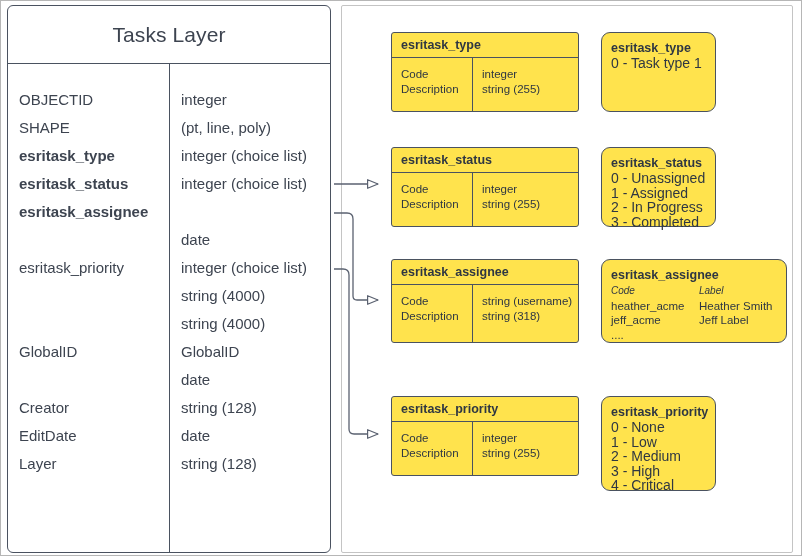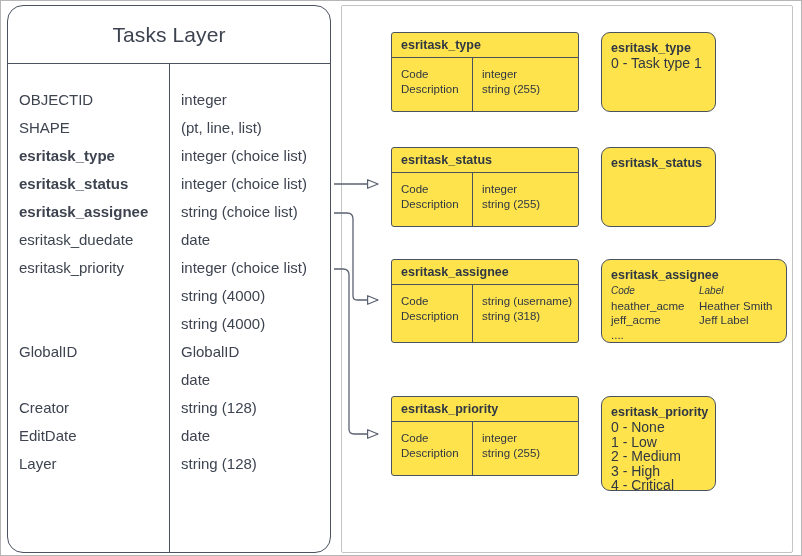--- a/index.html
+++ b/index.html
@@ -22,21 +22,21 @@
 
   
   .entity-table {
     position: absolute;
     left: 6px;
     top: 4px;
     width: 324px;
     height: 548px;
     background: #ffffff;
     border: 1.4px solid #4a5260;
-    border-radius: 16px;
+    border-radius: 6px;
     box-sizing: border-box;
   }
   .entity-title {
     height: 58px;
     line-height: 58px;
     text-align: center;
     font-size: 21px;
     color: #3d4450;
     border-bottom: 1.4px solid #4a5260;
     box-sizing: border-box;
@@ -189,36 +189,34 @@
     <div class="entity-title">Tasks Layer</div>
     <div class="entity-body">
       <div class="col-split"></div>
       <div class="rows" id="entity-rows">
           <div class="row">
             <span class="fname">OBJECTID</span>
             <span class="ftype">integer</span>
           </div>
           <div class="row">
             <span class="fname">SHAPE</span>
-            <span class="ftype">(pt, line, list)</span>
+            <span class="ftype">(pt, line, poly)</span>
           </div>
           <div class="row key">
             <span class="fname">esritask_type</span>
             <span class="ftype">integer (choice list)</span>
           </div>
           <div class="row key">
             <span class="fname">esritask_status</span>
             <span class="ftype">integer (choice list)</span>
           </div>
           <div class="row key">
             <span class="fname">esritask_assignee</span>
-            <span class="ftype">string (choice list)</span>
-          </div>
-          <div class="row">
-            <span class="fname">esritask_duedate</span>
+          </div>
+          <div class="row">
             <span class="ftype">date</span>
           </div>
           <div class="row">
             <span class="fname">esritask_priority</span>
             <span class="ftype">integer (choice list)</span>
           </div>
           <div class="row">
             <span class="ftype">string (4000)</span>
           </div>
           <div class="row">
@@ -307,20 +305,24 @@
     </div>
   </div>
 
   <div class="ybox values" style="left:600px; top:31px; width:115px; height:80px;">
     <div class="vhead">esritask_type</div>
     <div class="vlist">0 - Task type 1</div>
   </div>
 
   <div class="ybox values" style="left:600px; top:146px; width:115px; height:80px;">
     <div class="vhead">esritask_status</div>
+    <div class="vlist">0 - Unassigned
+1 - Assigned
+2 - In Progress
+3 - Completed</div>
   </div>
 
   <div class="ybox values" style="left:600px; top:258px; width:186px; height:84px;">
     <div class="vhead">esritask_assignee</div>
     <table class="vtable">
       <tbody id="assignee-rows">
           <tr class="hdr">
             <td class="c1">Code</td>
             <td>Label</td>
           </tr>

